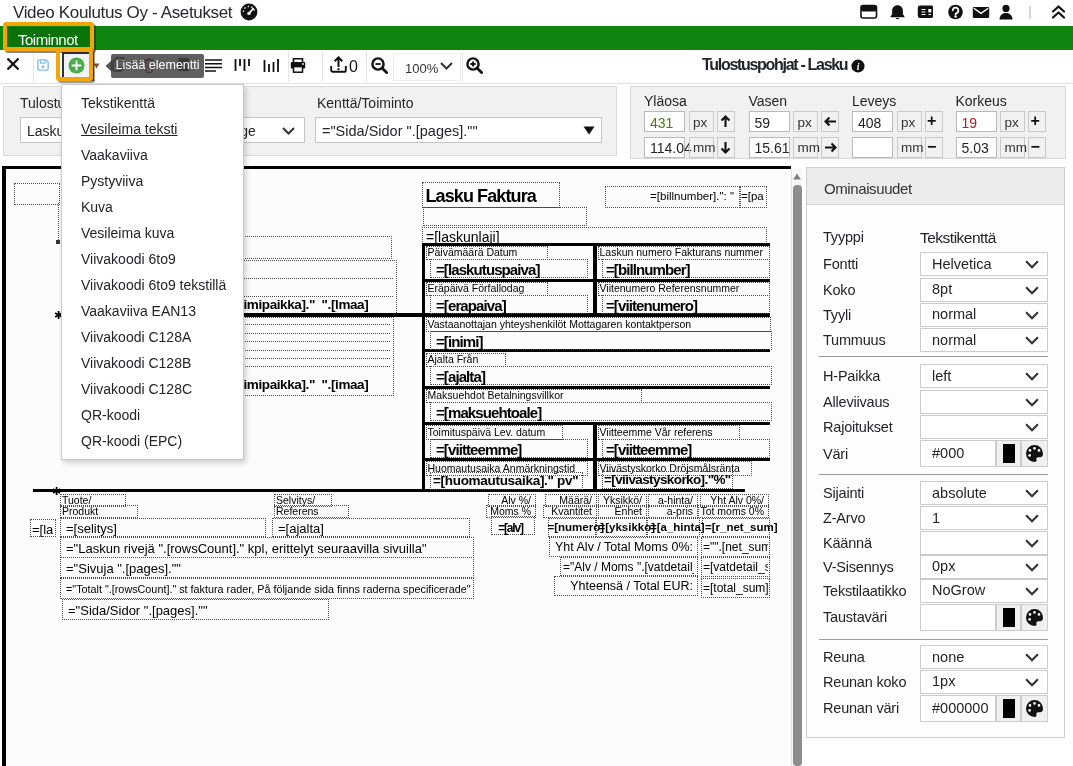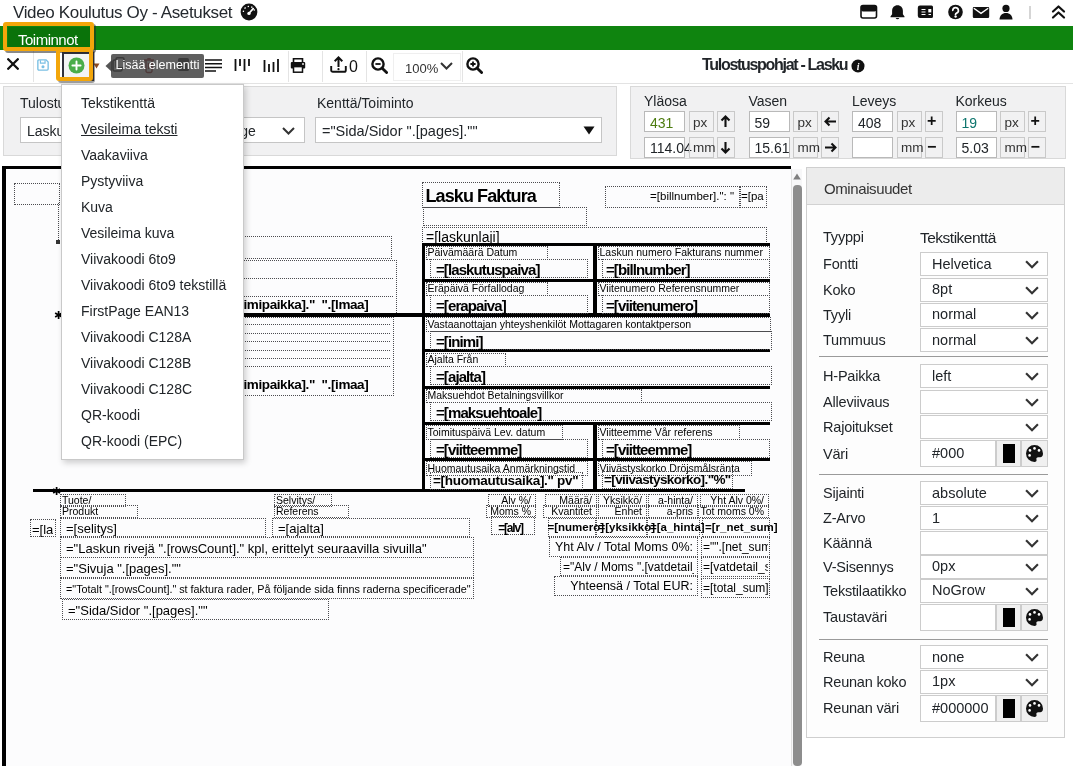--- a/index.html
+++ b/index.html
@@ -180,21 +180,21 @@
 <div class="ab" style="left:924.5px;top:111px;width:18px;height:21px;border:1px solid #c9c9c9;box-sizing:border-box"></div>
 <div class="ab" style="left:927px;top:112px;font-size:16px;font-weight:700;color:#111;white-space:nowrap;">+</div>
 <div class="ab" style="left:852px;top:136.5px;width:41px;height:21px;background:#fff;border:1px solid #b9b9b9;box-sizing:border-box;overflow:hidden"></div>
 <div class="ab" style="left:858px;top:140.0px;font-size:14px;font-weight:400;color:#212529;white-space:nowrap;margin-top:43px;">107.9</div>
 <div class="ab" style="left:896.5px;top:136.5px;width:25px;height:21px;border:1px solid #c9c9c9;box-sizing:border-box"></div>
 <div class="ab" style="left:901px;top:140.0px;font-size:13.5px;font-weight:400;color:#333;white-space:nowrap;">mm</div>
 <div class="ab" style="left:924.5px;top:136.5px;width:18px;height:21px;border:1px solid #c9c9c9;box-sizing:border-box"></div>
 <div class="ab" style="left:927px;top:137.5px;font-size:16px;font-weight:700;color:#111;white-space:nowrap;">−</div>
 <div class="ab" style="left:955.5px;top:92.5px;font-size:14px;font-weight:400;color:#212529;white-space:nowrap;">Korkeus</div>
 <div class="ab" style="left:955.5px;top:111px;width:41px;height:21px;background:#fff;border:1px solid #b9b9b9;box-sizing:border-box;overflow:hidden"></div>
-<div class="ab" style="left:961.5px;top:114.5px;font-size:14px;font-weight:400;color:#0f766e;white-space:nowrap;">19</div>
+<div class="ab" style="left:961.5px;top:114.5px;font-size:14px;font-weight:400;color:#b91c1c;white-space:nowrap;">19</div>
 <div class="ab" style="left:1000.0px;top:111px;width:25px;height:21px;border:1px solid #c9c9c9;box-sizing:border-box"></div>
 <div class="ab" style="left:1004.5px;top:114.5px;font-size:13.5px;font-weight:400;color:#333;white-space:nowrap;">px</div>
 <div class="ab" style="left:1028.0px;top:111px;width:18px;height:21px;border:1px solid #c9c9c9;box-sizing:border-box"></div>
 <div class="ab" style="left:1030.5px;top:112px;font-size:16px;font-weight:700;color:#111;white-space:nowrap;">+</div>
 <div class="ab" style="left:955.5px;top:136.5px;width:41px;height:21px;background:#fff;border:1px solid #b9b9b9;box-sizing:border-box;overflow:hidden"></div>
 <div class="ab" style="left:961.5px;top:140.0px;font-size:14px;font-weight:400;color:#212529;white-space:nowrap;">5.03</div>
 <div class="ab" style="left:1000.0px;top:136.5px;width:25px;height:21px;border:1px solid #c9c9c9;box-sizing:border-box"></div>
 <div class="ab" style="left:1004.5px;top:140.0px;font-size:13.5px;font-weight:400;color:#333;white-space:nowrap;">mm</div>
 <div class="ab" style="left:1028.0px;top:136.5px;width:18px;height:21px;border:1px solid #c9c9c9;box-sizing:border-box"></div>
 <div class="ab" style="left:1030.5px;top:137.5px;font-size:16px;font-weight:700;color:#111;white-space:nowrap;">−</div>
@@ -487,21 +487,21 @@
   </svg>
 <div class="ab" style="left:61px;top:83.5px;width:182.5px;height:376px;background:#fff;border:1px solid #c9c9c9;box-sizing:border-box;box-shadow:2px 3px 6px rgba(0,0,0,0.18)"></div>
 <div class="ab" style="left:81px;top:95px;font-size:14px;font-weight:400;color:#212529;white-space:nowrap;">Tekstikenttä</div>
 <div class="ab" style="left:81px;top:121px;font-size:14px;font-weight:400;color:#212529;white-space:nowrap;text-decoration:underline;">Vesileima teksti</div>
 <div class="ab" style="left:81px;top:147px;font-size:14px;font-weight:400;color:#212529;white-space:nowrap;">Vaakaviiva</div>
 <div class="ab" style="left:81px;top:173px;font-size:14px;font-weight:400;color:#212529;white-space:nowrap;">Pystyviiva</div>
 <div class="ab" style="left:81px;top:199px;font-size:14px;font-weight:400;color:#212529;white-space:nowrap;">Kuva</div>
 <div class="ab" style="left:81px;top:225px;font-size:14px;font-weight:400;color:#212529;white-space:nowrap;">Vesileima kuva</div>
 <div class="ab" style="left:81px;top:251px;font-size:14px;font-weight:400;color:#212529;white-space:nowrap;">Viivakoodi 6to9</div>
 <div class="ab" style="left:81px;top:277px;font-size:14px;font-weight:400;color:#212529;white-space:nowrap;">Viivakoodi 6to9 tekstillä</div>
-<div class="ab" style="left:81px;top:303px;font-size:14px;font-weight:400;color:#212529;white-space:nowrap;">FirstPage EAN13</div>
+<div class="ab" style="left:81px;top:303px;font-size:14px;font-weight:400;color:#212529;white-space:nowrap;">Vaakaviiva EAN13</div>
 <div class="ab" style="left:81px;top:329px;font-size:14px;font-weight:400;color:#212529;white-space:nowrap;">Viivakoodi C128A</div>
 <div class="ab" style="left:81px;top:355px;font-size:14px;font-weight:400;color:#212529;white-space:nowrap;">Viivakoodi C128B</div>
 <div class="ab" style="left:81px;top:381px;font-size:14px;font-weight:400;color:#212529;white-space:nowrap;">Viivakoodi C128C</div>
 <div class="ab" style="left:81px;top:407px;font-size:14px;font-weight:400;color:#212529;white-space:nowrap;">QR-koodi</div>
 <div class="ab" style="left:81px;top:433px;font-size:14px;font-weight:400;color:#212529;white-space:nowrap;">QR-koodi (EPC)</div>
 <svg class="ab" style="left:104.5px;top:60px" width="7" height="12" viewBox="0 0 7 12">
     <path d="M7 0 v12 L0.5 6z" fill="#555"></path>
   </svg>
 <div class="ab" style="left:111px;top:53.5px;width:93px;height:24px;background:rgba(60,60,60,0.82);border-radius:2px"></div>
 <div class="ab" style="left:111px;top:57.5px;width:93px;text-align:center;font-size:12.5px;color:#fff;white-space:nowrap">Lisää elementti</div>

